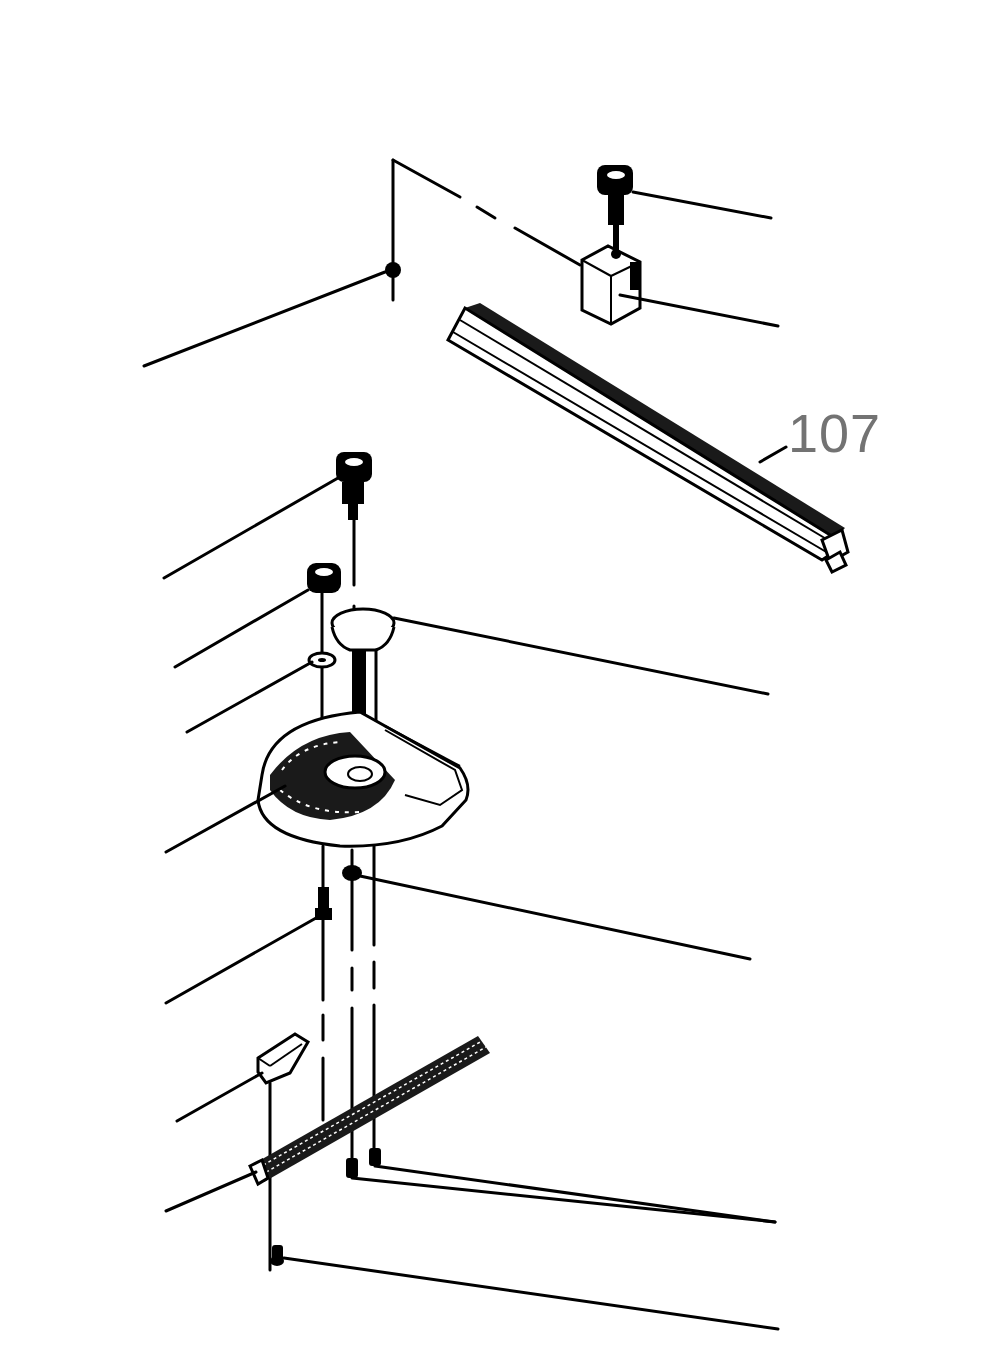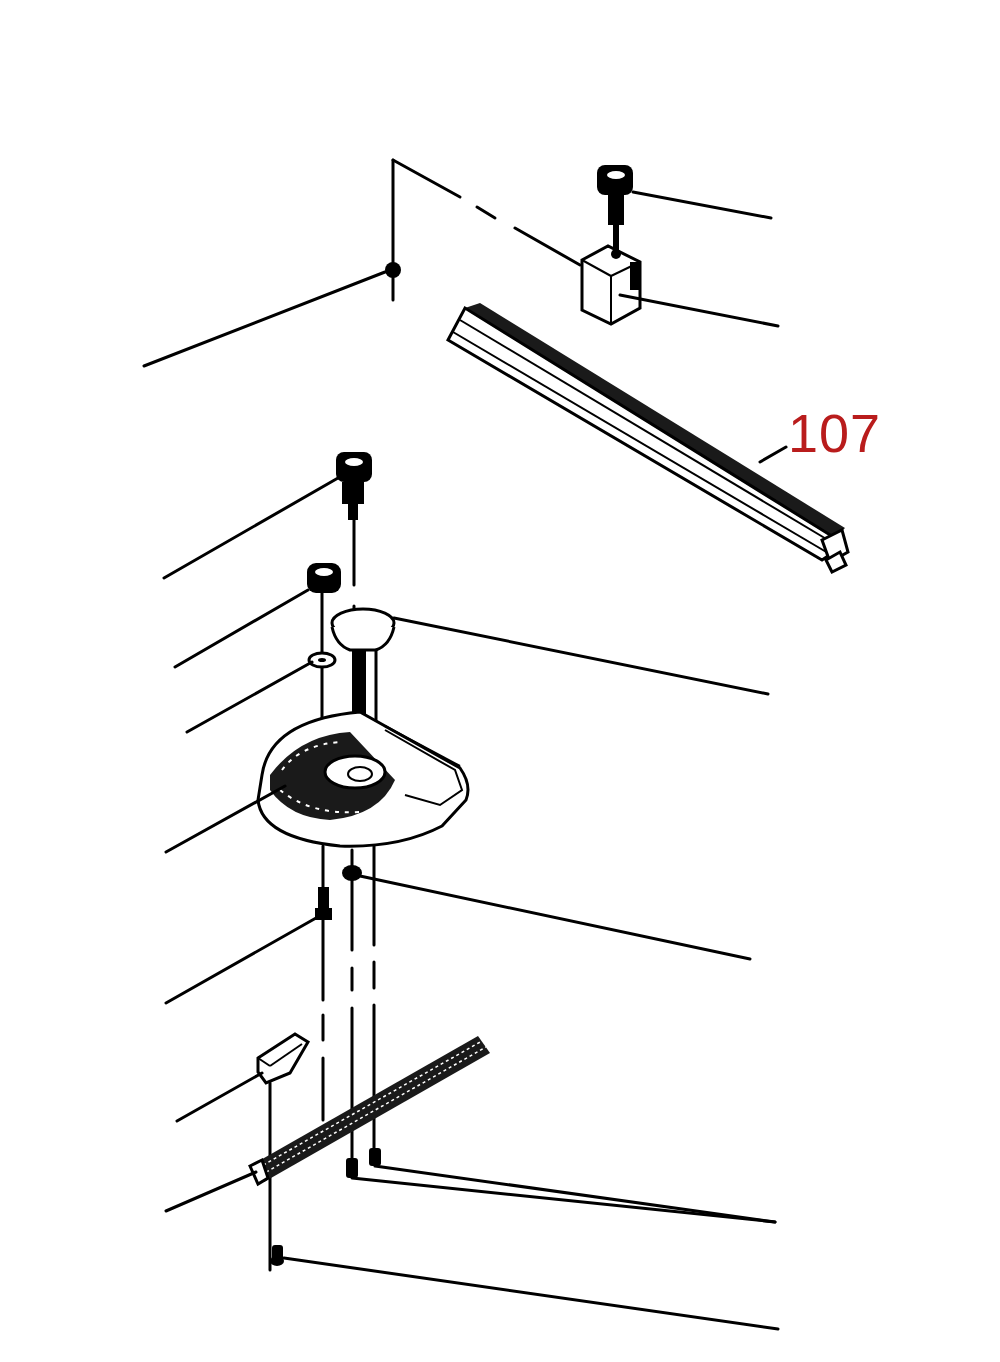--- a/index.html
+++ b/index.html
@@ -3,21 +3,21 @@
   <meta charset="utf-8">
   <style>
     html, body { margin: 0; padding: 0; background: #ffffff; }
     body { width: 1000px; height: 1362px; position: relative; overflow: hidden; font-family: "Liberation Sans", sans-serif; }
     #diagram { position: absolute; left: 0; top: 0; width: 1000px; height: 1362px; }
     .ln { stroke: #000; stroke-width: 3; fill: none; stroke-linecap: round; }
     .lnt { stroke: #000; stroke-width: 2; fill: none; }
     .blk { fill: #000; }
     .wht { fill: #fff; stroke: #000; stroke-width: 3; }
     .hatch { fill: #1a1a1a; }
-    .callout-label { position: absolute; left: 788px; top: 406px; font-size: 54px; color: #b91c1c; letter-spacing: 1px; line-height: 1; }
+    .callout-label { position: absolute; left: 788px; top: 406px; font-size: 54px; color: #737373; letter-spacing: 1px; line-height: 1; }
   </style>
 </head>
 <body>
 
 <svg id="diagram" viewBox="0 0 1000 1362" xmlns="http://www.w3.org/2000/svg">
 
   <g>
     <polyline class="ln" points="393,160 393,300"></polyline>
     <circle class="blk" cx="393" cy="270" r="8"></circle>
     <line class="ln" x1="393" y1="160" x2="460" y2="197"></line>

